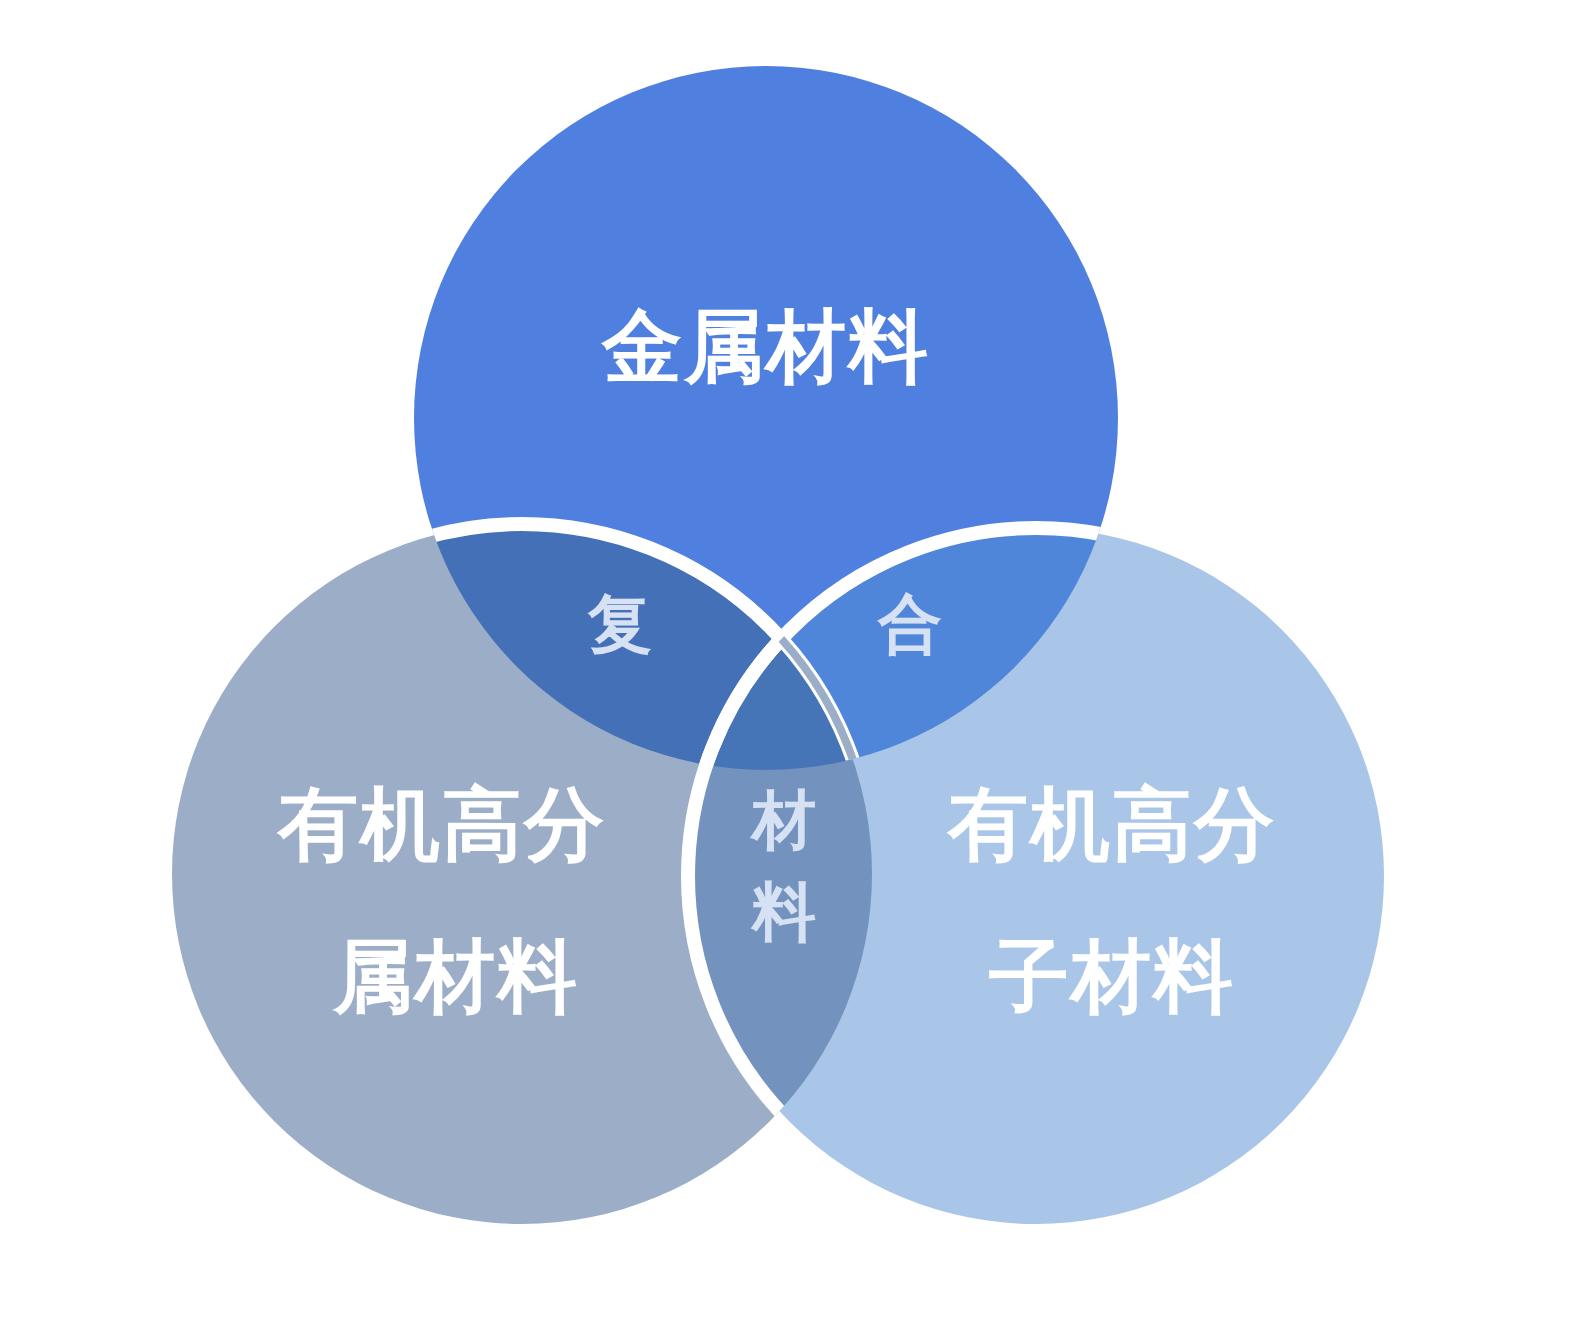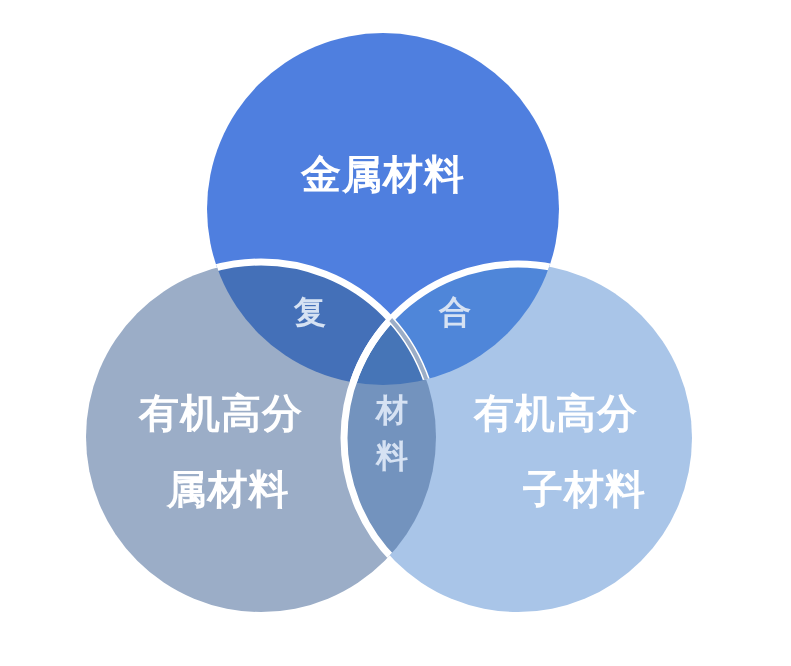--- a/index.html
+++ b/index.html
@@ -63,18 +63,18 @@
     </g>
   </g>
 </svg>
 
 <div class="lbl big" style="left:283px; top:154px; width:200px;">金属材料</div>
 
 <div class="lbl big" style="left:131px; top:393px; width:180px;">有机高分</div>
 <div class="lbl big" style="left:138px; top:469px; width:180px;">属材料</div>
 
 <div class="lbl big" style="left:466px; top:393px; width:180px;">有机高分</div>
-<div class="lbl big" style="left:466px; top:469px; width:180px;text-align:right;">子材料</div>
+<div class="lbl big" style="left:466px; top:469px; width:180px;">子材料</div>
 
 <div class="lbl small" style="left:290px; top:296px; width:40px;">复</div>
 <div class="lbl small" style="left:435px; top:296px; width:40px;">合</div>
 <div class="lbl small" style="left:372px; top:394px; width:40px;">材</div>
 <div class="lbl small" style="left:372px; top:440px; width:40px;">料</div>
 
 </body></html>

